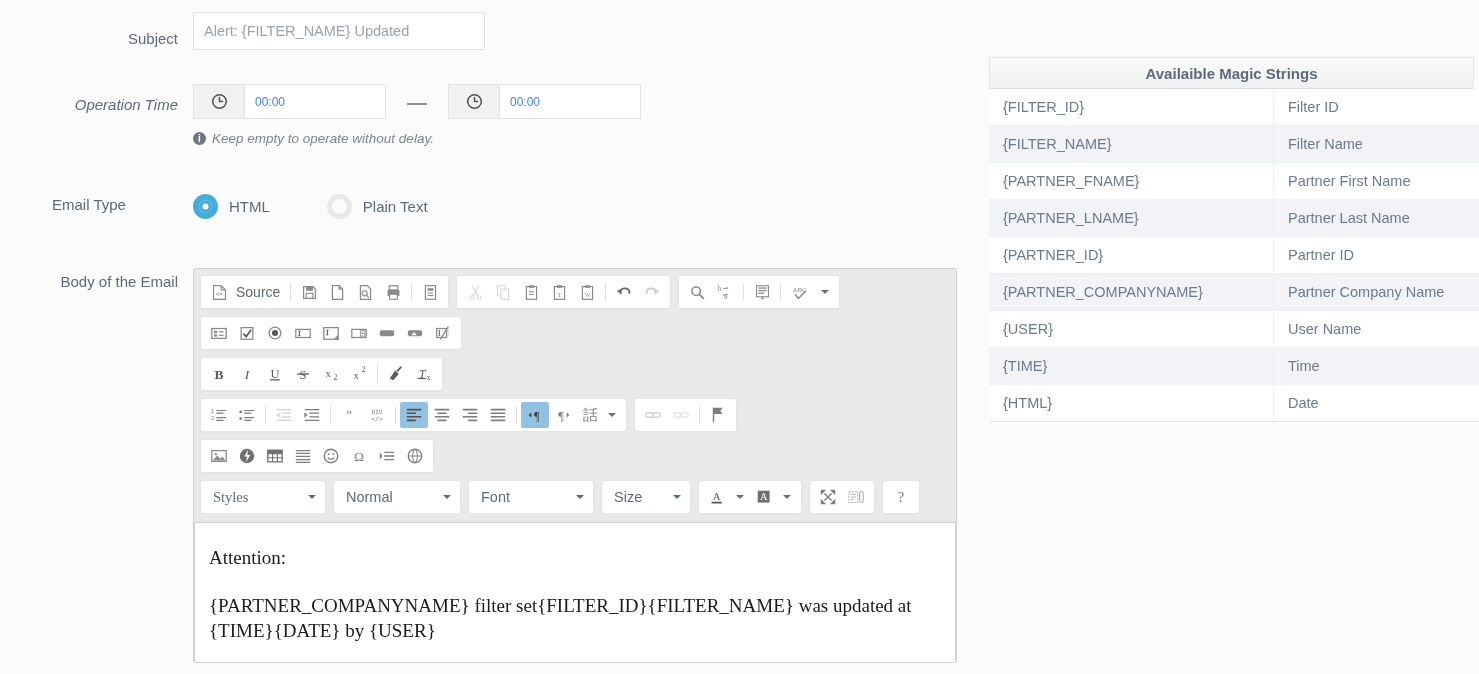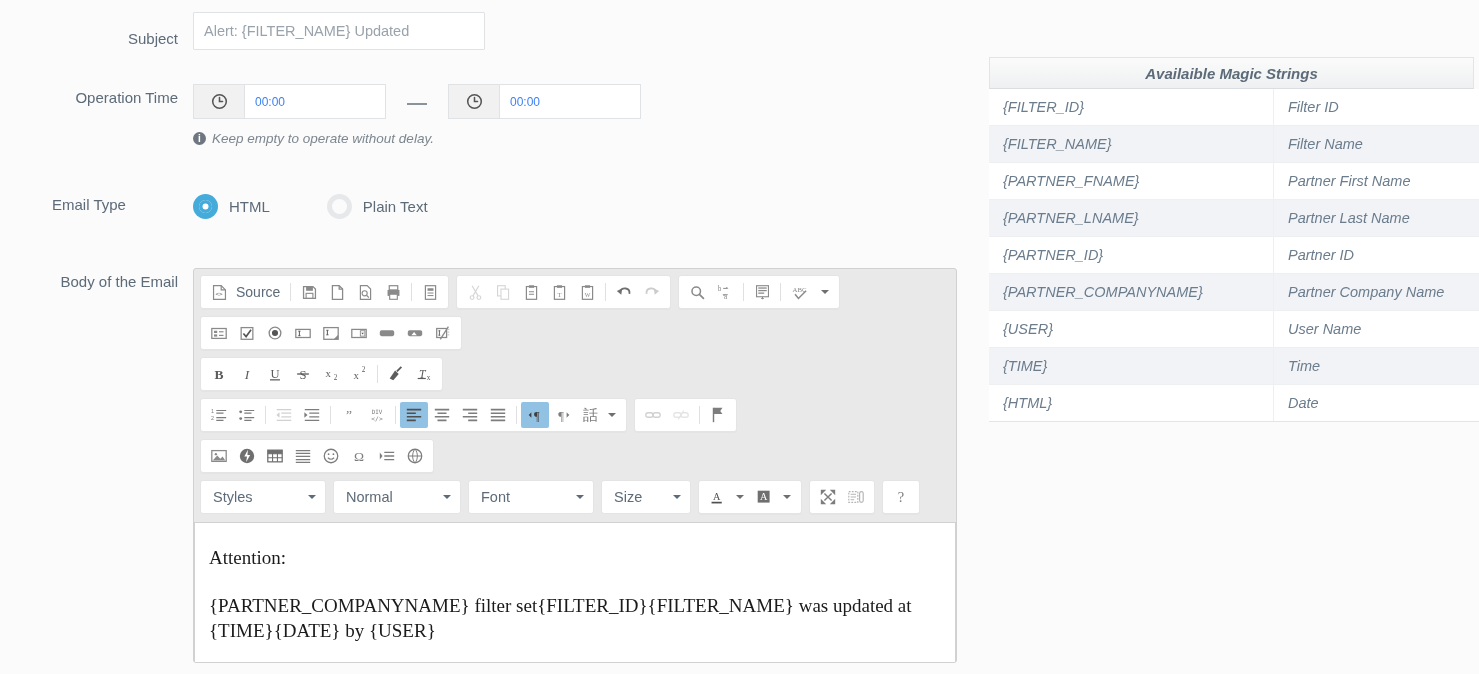--- a/index.html
+++ b/index.html
@@ -45,21 +45,21 @@
     padding: 0 10px;
     font-size: 14.5px;
     color: #9aa2ab;
     font-family: "Liberation Sans", sans-serif;
     outline: none;
     border-radius: 1px;
   }
 
   
   .row-optime { top: 84px; height: 70px; }
-  .row-optime .label { top: 5px; }
+  .row-optime .label { top: 12px; font-style: italic; }
   .time-wrap { display: flex; align-items: center; }
   .time-group {
     display: flex;
     align-items: stretch;
     height: 35px;
     border: 1px solid #dfe3e6;
     background: #fff;
     box-sizing: border-box;
   }
   .time-addon {
@@ -190,21 +190,21 @@
     align-items:center;
     justify-content:space-between;
     padding: 0 9px 0 12px;
     margin: 0 7px 7px 0;
     color:#5d6b79;
     font-size: 14.5px;
     cursor:pointer;
     box-sizing:border-box;
   }
   .combo .caret { border-top-color:#5d6b79; margin-left: 14px; }
-  .combo-styles { width: 126px; }
+  .combo-styles { width: 126px; font-family: Liberation Serif, serif; }
   .combo-format { width: 128px; }
   .combo-font { width: 126px; }
   .combo-size { width: 90px; }
 
   .ck-editable {
     background: #ffffff;
     border: 1px solid #d1d1d1;
     border-bottom: none;
     margin: 1px -6px 0 -6px;
     padding: 22px 14px 14px 14px;
@@ -218,21 +218,20 @@
   .ck-editable p { margin: 0 0 22px 0; }
   .ck-editable p:last-child { margin-bottom: 0; }
 
   
   .magic {
     position: absolute;
     left: 989px;
     top: 57px;
     width: 490px;
     font-size: 14.5px;
-    font-style: italic;
   }
   .magic-head {
     height: 32px;
     background: linear-gradient(180deg,#fbfbfb 0%, #eef0f1 100%);
     border: 1px solid #e2e5e8;
     border-bottom: 1px solid #dadde1;
     display:flex; align-items:center; justify-content:center;
     font-weight: bold;
     font-size: 15px;
     color: #5d6b79;

